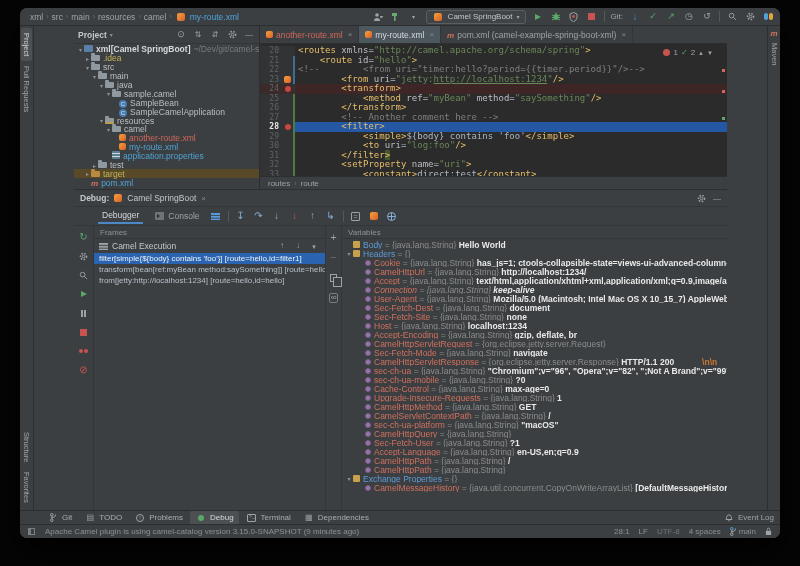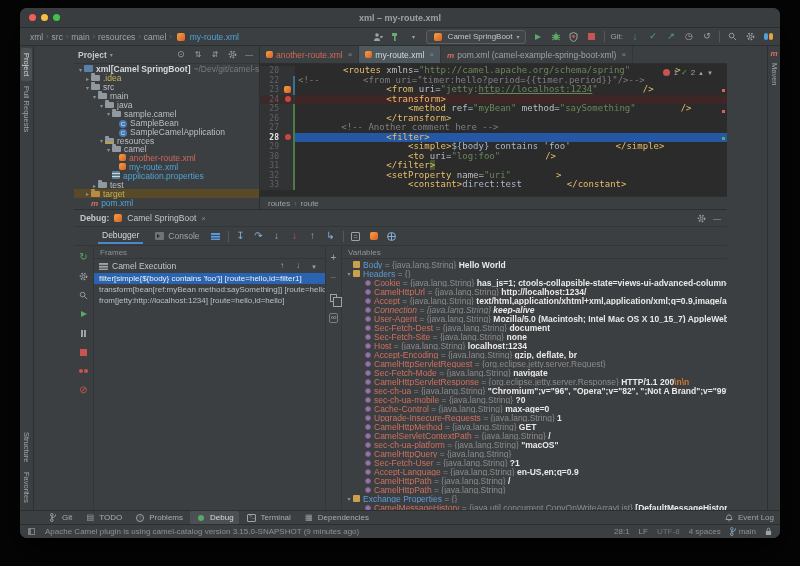--- a/index.html
+++ b/index.html
@@ -53,21 +53,21 @@
   .tab .x{color:#85898c;font-size:8px;margin-left:2px;}
   .codewrap{flex:1;position:relative;overflow:hidden;display:flex;flex-direction:column;padding-top:2px;}
   .cl{display:flex;height:9.5px;line-height:9.5px;font-family:"DejaVu Sans Mono",monospace;font-size:9px;white-space:pre;}
   .cl .lno{width:22px;text-align:right;color:#606366;flex:none;background:#313335;padding-right:3px;font-size:8px;}
   .cl .bpcol{width:11px;flex:none;background:#313335;display:flex;align-items:center;justify-content:center;}
   .cl .vcsbar{width:2px;flex:none;background:#313335;}
   .cl .code{flex:1;color:#a9b7c6;padding-left:3px;}
   .cl.hl-exec .code{background:#2457a4;} .cl.hl-exec .lno{color:#e8e8e8;font-weight:bold;}
   .cl.hl-break .code{background:#3f2626;} .cl.hl-break .lno,.cl.hl-break .bpcol{background:#3a2a2a;}
   .vcs-g{background:#4e7a46 !important;} .vcs-b{background:#3a6e95 !important;}
-  .tk-tag{color:#e8bf6a;margin-left:45px;} .tk-attr{color:#bcbec4;} .tk-str{color:#6a8759;} .tk-com{color:#7f7f7f;}
+  .tk-tag{color:#e8bf6a;} .tk-attr{color:#bcbec4;} .tk-str{color:#6a8759;} .tk-com{color:#7f7f7f;}
   .tk-eq{color:#a9b7c6;} .tk-plain{color:#a9b7c6;}
   .tk-link{color:#6a8759;text-decoration:underline;}
   .tk-tagmatch{color:#e8bf6a;background:#45552e;}
   .bp-dot{width:6px;height:6px;border-radius:50%;background:#c9453f;}
   .bp-camel{width:7px;height:7px;border-radius:2px;background:linear-gradient(135deg,#f6a23a,#d95f2b);}
   .inspect{position:absolute;top:22px;right:14px;display:flex;align-items:center;gap:3px;font-size:8px;color:#9ea3a6;z-index:3;}
   .insp-err{width:7px;height:7px;border-radius:50%;background:#c75450;display:inline-block;}
   .insp-ok{color:#59a869;font-size:8px;}
   .scrollmarks{position:absolute;top:20px;right:2px;bottom:14px;width:3px;z-index:2;}
   .smark{position:absolute;left:0;width:3px;height:3px;}
@@ -96,21 +96,21 @@
   .minicol{width:16px;border-right:1px solid #333638;display:flex;flex-direction:column;align-items:center;gap:8px;padding-top:6px;color:#9ea3a6;flex:none;}
   .minicol .mi{font-size:9px;line-height:1;}
   .mi-inf{border:1px solid #7a7e80;border-radius:2px;font-size:8px;padding:0 1px;}
   .vars{flex:1;display:flex;flex-direction:column;min-width:0;overflow:hidden;}
   .varlist{flex:1;overflow:hidden;padding-top:1px;}
   .vrow{height:9px;display:flex;align-items:center;font-size:8.5px;white-space:nowrap;overflow:hidden;}
   .vrow .chev{width:8px;font-size:6px;color:#8c9093;text-align:center;flex:none;}
   .vicon-root{width:7px;height:7px;background:#c8a24a;border-radius:1px;flex:none;margin-right:3px;}
   .vicon-f{width:6px;height:6px;background:#9876aa;border-radius:50%;flex:none;margin-right:3px;border:1px solid #7a5a8c;}
   .vname-o{color:#d0705f;} .vname-b{color:#5e9bd6;}
-  .veq,.vtype{color:#8c8c8c;} .vval{color:#e9e9e9;font-weight:600;} .vval2{color:#cc7832;font-weight:600;}
+  .veq,.vtype{color:#8c8c8c;} .vval{color:#e9e9e9;font-weight:600;} .vval2{color:#cc7832;font-weight:600;margin-left:28px;}
   
   .bbar{height:14px;background:#3c3f41;border-top:1px solid #2c2f30;display:flex;align-items:center;gap:2px;padding:0 6px 0 22px;font-size:8px;color:#a7adb0;flex:none;}
   .bitem{display:flex;align-items:center;gap:3px;padding:1px 5px;border-radius:2px;}
   .bitem.active{background:#4c5052;color:#d6d9db;text-align:center;}
   .eventlog{margin-left:auto;display:flex;align-items:center;gap:3px;color:#9ea3a6;}
   .status{height:14px;background:#3c3f41;border-top:1px solid #2c2f30;display:flex;align-items:center;font-size:8px;color:#8a9093;padding:0 8px;gap:10px;flex:none;}
   .st-right{margin-left:auto;display:flex;align-items:center;gap:9px;}
   .sq-icon{width:7px;height:7px;border:1px solid #7a7e80;border-left-width:3px;flex:none;}
   
   .i-camel{width:8px;height:8px;border-radius:2px;background:linear-gradient(135deg,#f6a23a,#d95f2b);display:inline-block;flex:none;}
@@ -140,28 +140,20 @@
   .copysq{width:7px;height:8px;border:1px solid #9ea3a6;position:relative;display:inline-block;}
   .copysq::before{content:"";position:absolute;left:2px;top:2px;width:7px;height:8px;border:1px solid #9ea3a6;background:#3c3f41;}
   .upd2{display:inline-flex;gap:1px;} .upd2 i{width:4px;height:7px;border-radius:2px;display:block;}
   svg{display:block;}
 </style>
 </head>
 <body>
 
 <div class="window">
 
-  <div class="titlebar">
-    <div class="lights">
-      <span class="light" style="background:#f35f57"></span>
-      <span class="light" style="background:#f8bd45"></span>
-      <span class="light" style="background:#3fc24b"></span>
-    </div>
-    <div class="title">xml – my-route.xml</div>
-  </div>
 
   <div class="toolbar">
     <div class="crumbs" id="crumbs">
         <span>xml</span>
         <span class="crumb-sep">›</span>
         <span>src</span>
         <span class="crumb-sep">›</span>
         <span>main</span>
         <span class="crumb-sep">›</span>
         <span>resources</span>
@@ -400,20 +392,21 @@
           <div class="inspect">
             <span class="insp-err"></span>
             <span>1</span>
             <span class="insp-ok">✓</span>
             <span>2</span>
             <span style="font-size:6px">▲</span>
             <span style="font-size:6px">▼</span>
           </div>
           <div class="codewrap" id="code">
               <div class="cl"><span class="lno">20</span><span class="bpcol"></span><span class="vcsbar"></span><span class="code"><span class="tk-tag">&lt;routes</span><span class="tk-attr"> xmlns</span><span class="tk-eq">=</span><span class="tk-str">"http://camel.apache.org/schema/spring"</span><span class="tk-tag">&gt;</span></span></div>
+              <div class="cl"><span class="lno">21</span><span class="bpcol"></span><span class="vcsbar vcs-b"></span><span class="code"><span class="tk-tag">    &lt;route</span><span class="tk-attr"> id</span><span class="tk-eq">=</span><span class="tk-str">"hello"</span><span class="tk-tag">&gt;</span></span></div>
               <div class="cl"><span class="lno">22</span><span class="bpcol"></span><span class="vcsbar vcs-b"></span><span class="code"><span class="tk-com">&lt;!--        &lt;from uri="timer:hello?period={{timer.period}}"/&gt;--&gt;</span></span></div>
               <div class="cl"><span class="lno">23</span><span class="bpcol"><span class="bp-camel"></span></span><span class="vcsbar vcs-b"></span><span class="code"><span class="tk-tag">        &lt;from</span><span class="tk-attr"> uri</span><span class="tk-eq">=</span><span class="tk-str">"jetty:</span><span class="tk-link">http://localhost:1234</span><span class="tk-str">"</span><span class="tk-tag">/&gt;</span></span></div>
               <div class="cl hl-break"><span class="lno">24</span><span class="bpcol"><span class="bp-dot"></span></span><span class="vcsbar"></span><span class="code"><span class="tk-tag">        &lt;transform&gt;</span></span></div>
               <div class="cl"><span class="lno">25</span><span class="bpcol"></span><span class="vcsbar vcs-g"></span><span class="code"><span class="tk-tag">            &lt;method</span><span class="tk-attr"> ref</span><span class="tk-eq">=</span><span class="tk-str">"myBean"</span><span class="tk-attr"> method</span><span class="tk-eq">=</span><span class="tk-str">"saySomething"</span><span class="tk-tag">/&gt;</span></span></div>
               <div class="cl"><span class="lno">26</span><span class="bpcol"></span><span class="vcsbar vcs-g"></span><span class="code"><span class="tk-tag">        &lt;/transform&gt;</span></span></div>
               <div class="cl"><span class="lno">27</span><span class="bpcol"></span><span class="vcsbar vcs-g"></span><span class="code"><span class="tk-com">        &lt;!-- Another comment here --&gt;</span></span></div>
               <div class="cl hl-exec"><span class="lno">28</span><span class="bpcol"><span class="bp-dot"></span></span><span class="vcsbar vcs-g"></span><span class="code"><span class="tk-tag">        &lt;filter&gt;</span></span></div>
               <div class="cl"><span class="lno">29</span><span class="bpcol"></span><span class="vcsbar vcs-g"></span><span class="code"><span class="tk-tag">            &lt;simple&gt;</span><span class="tk-plain">${body} contains 'foo'</span><span class="tk-tag">&lt;/simple&gt;</span></span></div>
               <div class="cl"><span class="lno">30</span><span class="bpcol"></span><span class="vcsbar vcs-g"></span><span class="code"><span class="tk-tag">            &lt;to</span><span class="tk-attr"> uri</span><span class="tk-eq">=</span><span class="tk-str">"log:foo"</span><span class="tk-tag">/&gt;</span></span></div>
               <div class="cl"><span class="lno">31</span><span class="bpcol"></span><span class="vcsbar vcs-g"></span><span class="code"><span class="tk-tag">        &lt;/filter</span><span class="tk-tagmatch">&gt;</span></span></div>

